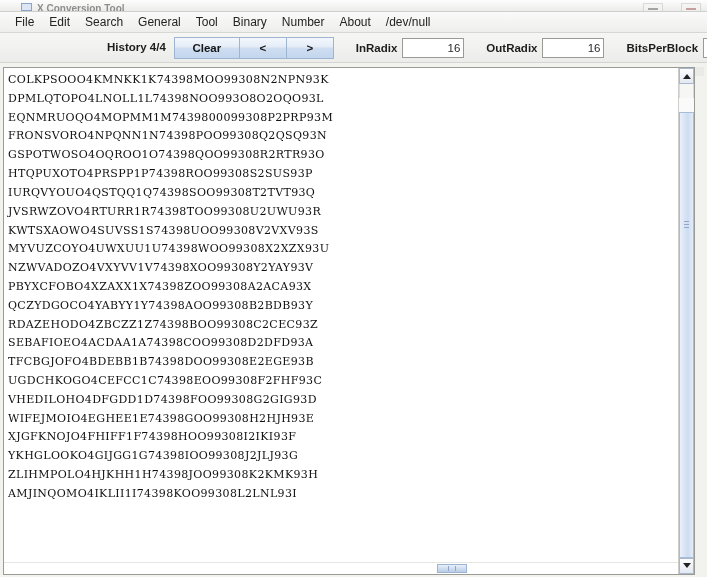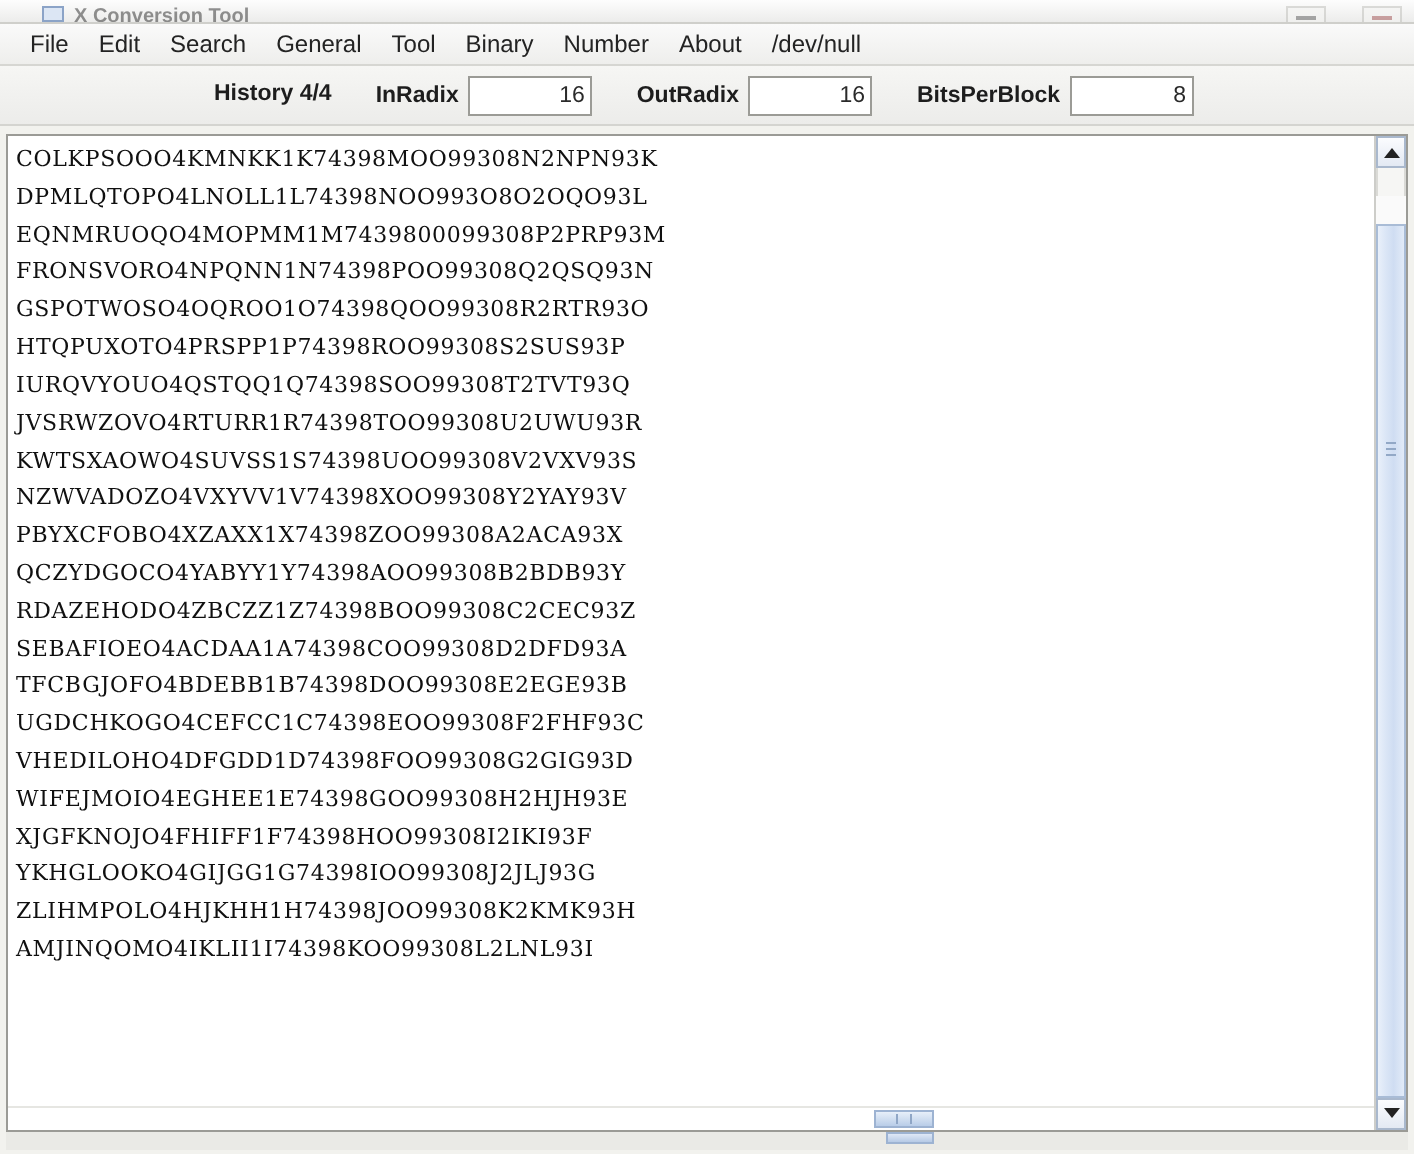--- a/index.html
+++ b/index.html
@@ -106,21 +106,21 @@
   }
   .tb-input.radix{width:62px;}
   .tb-input.bits{width:62px;}
 
   
   .content{
     flex:1 1 auto;position:relative;
     background:#f2f2ee;
     padding:4px 3px 2px 3px;
     box-sizing:border-box;
-    display:flex;flex-direction:column;
+    display:flex;flex-direction:row;
     min-height:0;
   }
   .ta-wrap{
     flex:1 1 auto;min-height:0;
     border:1px solid #9b9b96;
     background:#ffffff;
     display:flex;flex-direction:row;
     box-sizing:border-box;
     position:relative;
   }
@@ -250,20 +250,25 @@
     <div class="menu-item">General</div>
     <div class="menu-item">Tool</div>
     <div class="menu-item">Binary</div>
     <div class="menu-item">Number</div>
     <div class="menu-item">About</div>
     <div class="menu-item">/dev/null</div>
   </div>
 
   <div class="toolbar">
     <div class="tb-label">History 4/4</div>
+    <div class="btn-group">
+      <button class="tb-btn clear">Clear</button>
+      <button class="tb-btn nav">&lt;</button>
+      <button class="tb-btn nav">&gt;</button>
+    </div>
     <div class="tb-field-label">InRadix</div>
     <input class="tb-input radix" type="text" value="16" style="">
     <div class="tb-field-label">OutRadix</div>
     <input class="tb-input radix" type="text" value="16" style="">
     <div class="tb-field-label">BitsPerBlock</div>
     <input class="tb-input bits" type="text" value="8" style="">
   </div>
 
   <div class="content">
     <div class="ta-wrap">
@@ -272,20 +277,21 @@
         <div class="ta-text" id="textlines">
             <div class="ta-line">COLKPSOOO4KMNKK1K74398MOO99308N2NPN93K</div>
             <div class="ta-line">DPMLQTOPO4LNOLL1L74398NOO993O8O2OQO93L</div>
             <div class="ta-line">EQNMRUOQO4MOPMM1M7439800099308P2PRP93M</div>
             <div class="ta-line">FRONSVORO4NPQNN1N74398POO99308Q2QSQ93N</div>
             <div class="ta-line">GSPOTWOSO4OQROO1O74398QOO99308R2RTR93O</div>
             <div class="ta-line">HTQPUXOTO4PRSPP1P74398ROO99308S2SUS93P</div>
             <div class="ta-line">IURQVYOUO4QSTQQ1Q74398SOO99308T2TVT93Q</div>
             <div class="ta-line">JVSRWZOVO4RTURR1R74398TOO99308U2UWU93R</div>
             <div class="ta-line">KWTSXAOWO4SUVSS1S74398UOO99308V2VXV93S</div>
+            <div class="ta-line">MYVUZCOYO4UWXUU1U74398WOO99308X2XZX93U</div>
             <div class="ta-line">NZWVADOZO4VXYVV1V74398XOO99308Y2YAY93V</div>
             <div class="ta-line">PBYXCFOBO4XZAXX1X74398ZOO99308A2ACA93X</div>
             <div class="ta-line">QCZYDGOCO4YABYY1Y74398AOO99308B2BDB93Y</div>
             <div class="ta-line">RDAZEHODO4ZBCZZ1Z74398BOO99308C2CEC93Z</div>
             <div class="ta-line">SEBAFIOEO4ACDAA1A74398COO99308D2DFD93A</div>
             <div class="ta-line">TFCBGJOFO4BDEBB1B74398DOO99308E2EGE93B</div>
             <div class="ta-line">UGDCHKOGO4CEFCC1C74398EOO99308F2FHF93C</div>
             <div class="ta-line">VHEDILOHO4DFGDD1D74398FOO99308G2GIG93D</div>
             <div class="ta-line">WIFEJMOIO4EGHEE1E74398GOO99308H2HJH93E</div>
             <div class="ta-line">XJGFKNOJO4FHIFF1F74398HOO99308I2IKI93F</div>

